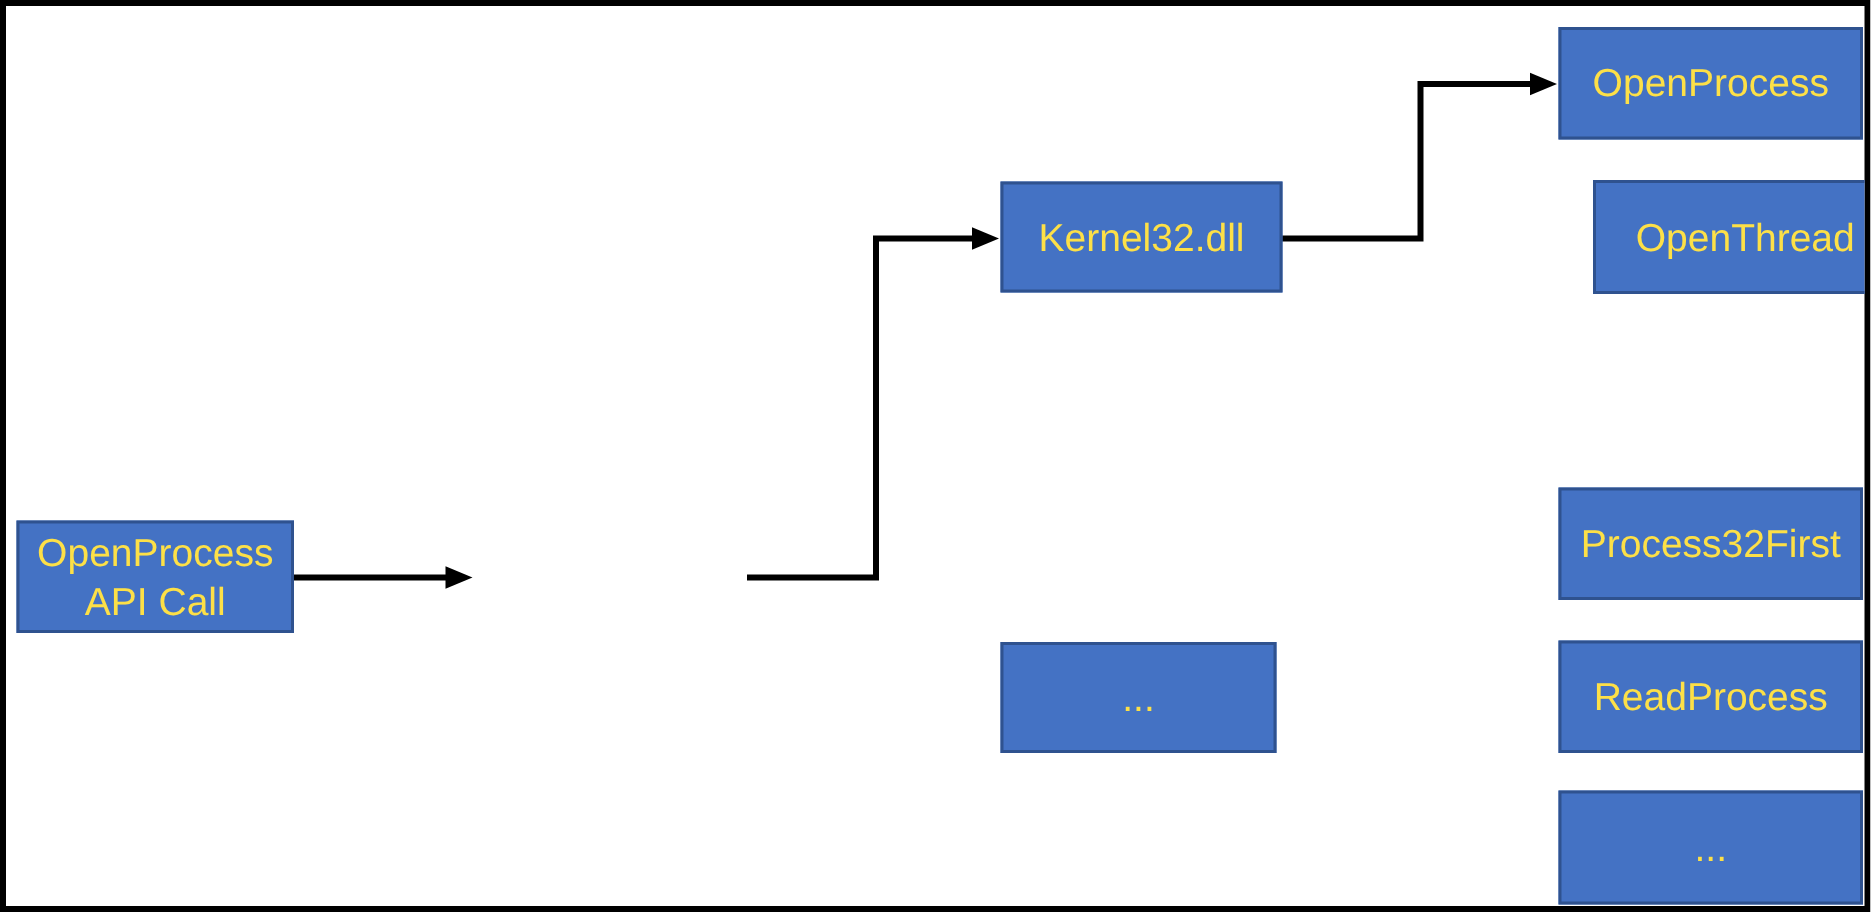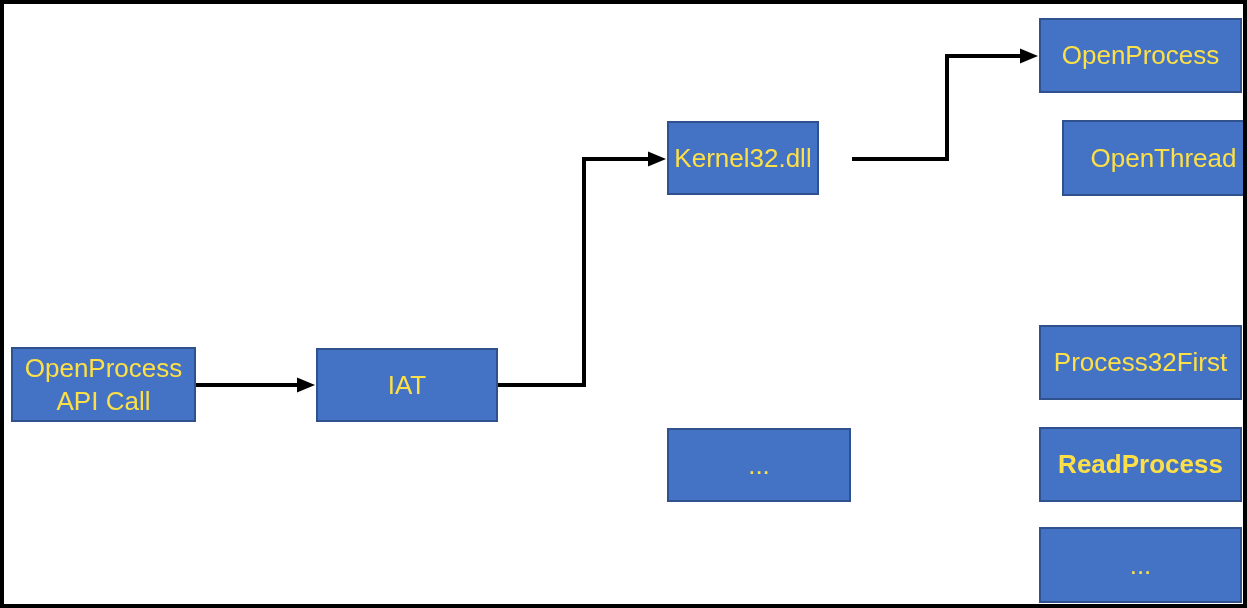--- a/index.html
+++ b/index.html
@@ -36,30 +36,30 @@
     justify-content: center;
     text-align: center;
     font-size: 26px;
     line-height: 1.25;
     white-space: pre-line;
   }
   
   .n-api-call        { left: 7px;    top: 343px; width: 185px; height: 75px; }
   .n-iat             { left: 312px;  top: 344px; width: 182px; height: 74px; }
   
-  .n-kernel32        { left: 663px;  top: 117px; width: 152px; height: 74px; }
+  .n-kernel32        { left: 663px;  top: 117px; width: 188px; height: 74px; }
   .n-user32          { left: 663px;  top: 220px; width: 184px; height: 74px; }
   .n-advapi32        { left: 663px;  top: 322px; width: 184px; height: 75px; }
   .n-dll-ellipsis    { left: 663px;  top: 424px; width: 184px; height: 74px; }
   
   .n-openprocess     { left: 1035px; top: 14px;  width: 203px; height: 75px; }
   .n-openthread      { left: 1035px; top: 116px; width: 203px; height: 76px; margin-left: 23px; }
   .n-process32next   { left: 1035px; top: 218px; width: 203px; height: 76px; }
   .n-process32first  { left: 1035px; top: 321px; width: 203px; height: 75px; }
-  .n-readprocess     { left: 1035px; top: 423px; width: 203px; height: 75px; font-weight: bold; }
+  .n-readprocess     { left: 1035px; top: 423px; width: 203px; height: 75px; }
   .n-func-ellipsis   { left: 1035px; top: 523px; width: 203px; height: 76px; }
 </style>
 </head>
 <body>
 
 <div class="canvas">
 
   <svg class="connectors" width="1247" height="608" viewBox="0 0 1247 608" xmlns="http://www.w3.org/2000/svg">
 
     <g>
@@ -76,23 +76,20 @@
       <polyline points="848,155 943,155 943,52 1019,52" fill="none" stroke="#000000" stroke-width="4"></polyline>
       <polygon points="1034,52 1016,44.5 1016,59.5" fill="#000000"></polygon>
     </g>
   </svg>
 
   <div class="node n-api-call">
     <span>OpenProcess
 API Call</span>
   </div>
 
-  <div class="node n-iat">
-    <span>IAT</span>
-  </div>
 
   <div class="node n-kernel32">
     <span>Kernel32.dll</span>
   </div>
 
 
 
   <div class="node n-dll-ellipsis">
     <span>...</span>
   </div>

